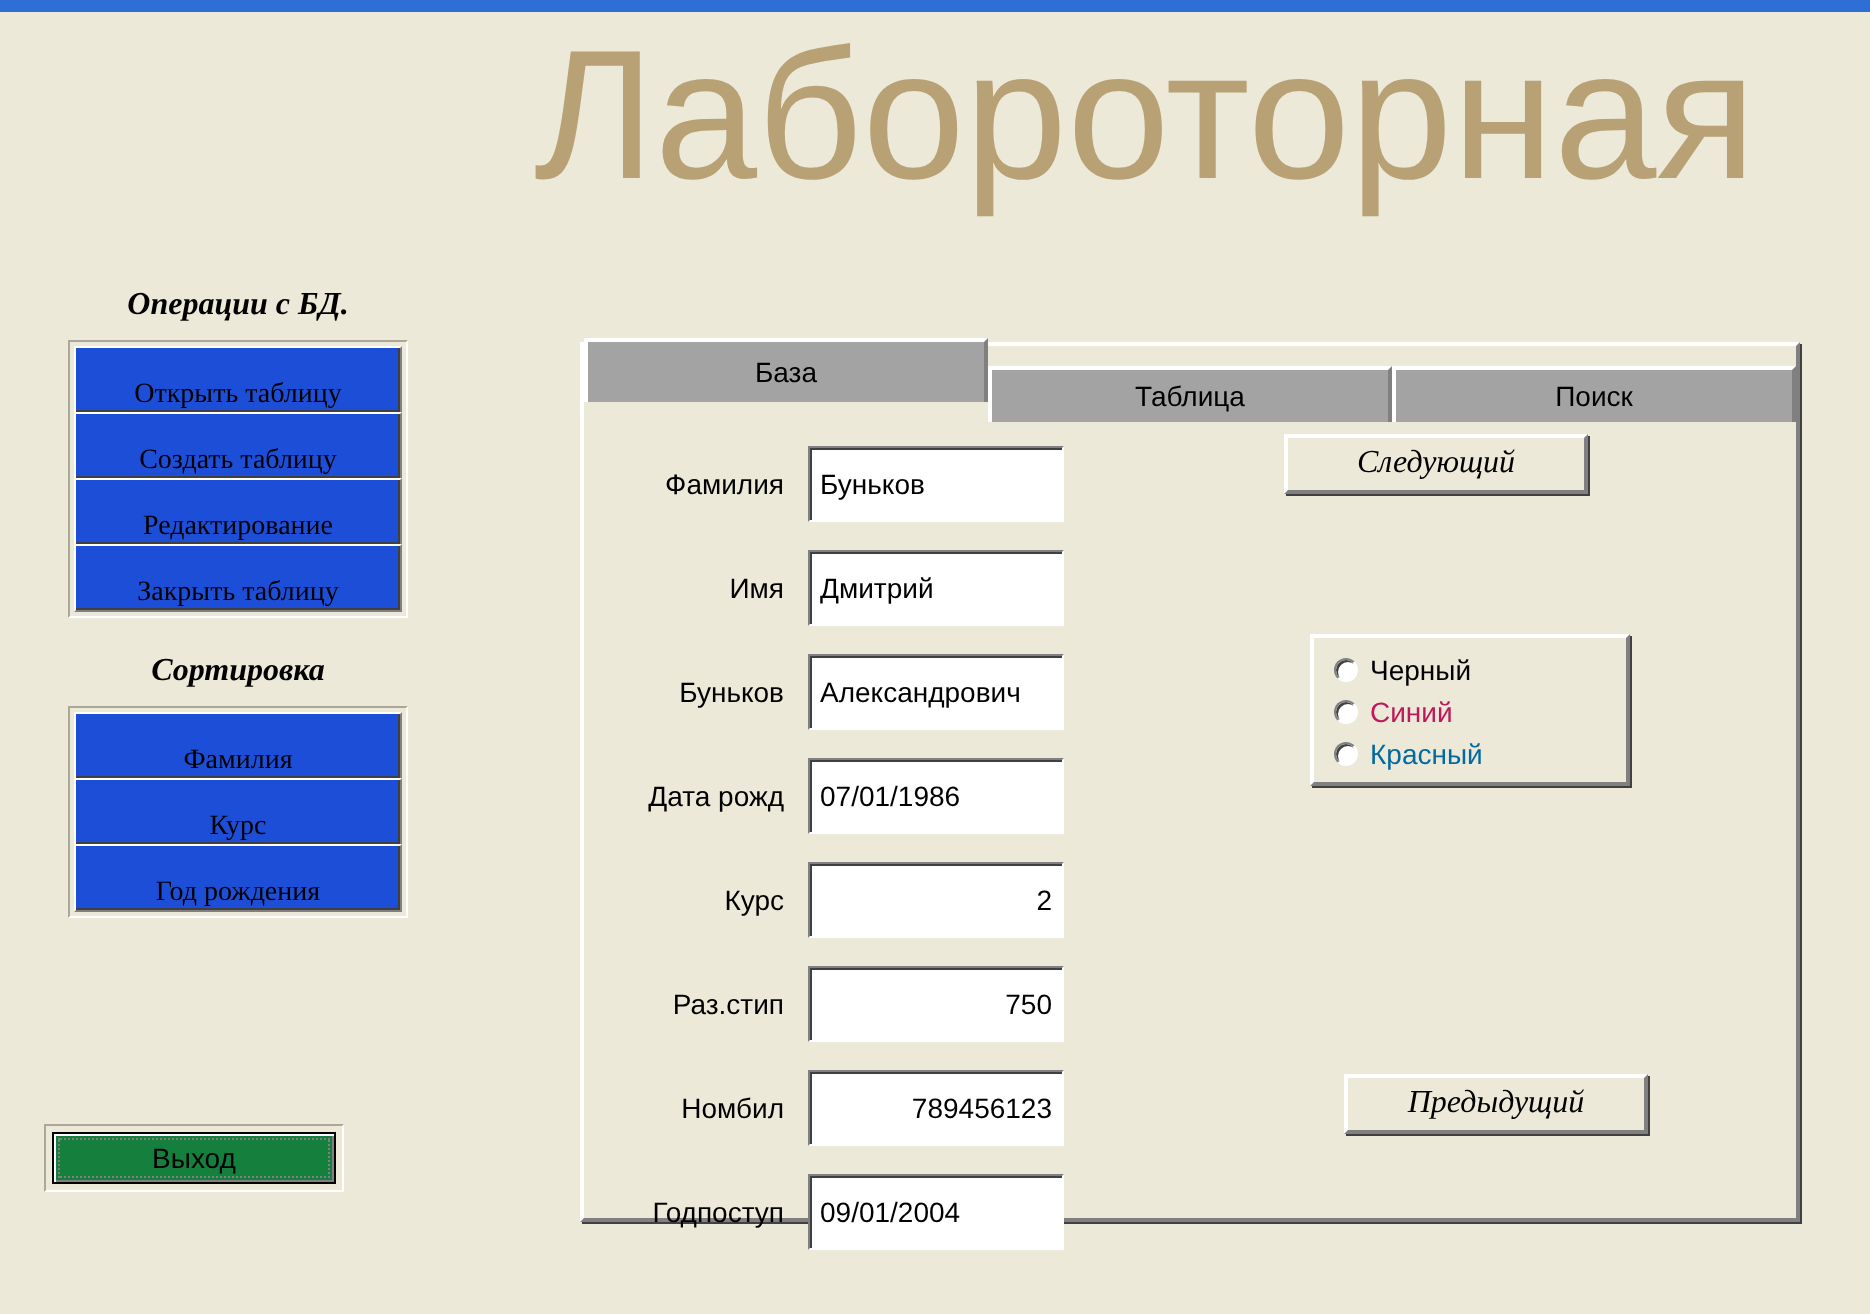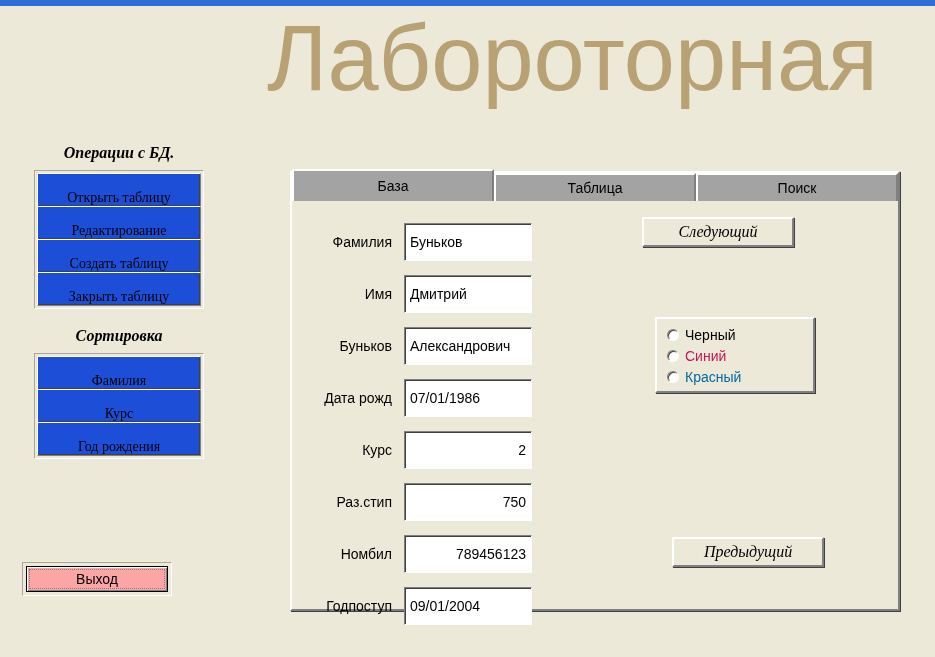--- a/index.html
+++ b/index.html
@@ -82,21 +82,21 @@
     background: #ece9d8;
     border-top: 1px solid #aca899;
     border-left: 1px solid #aca899;
     border-right: 1px solid #fff;
     border-bottom: 1px solid #fff;
     padding: 3px;
   }
   .exit-inner {
     width: 100%;
     height: 100%;
-    background: #fca5a5;
+    background: #15803d;
     border: 1px solid #000;
     font-size: 14px;
     cursor: pointer;
     display: flex;
     align-items: center;
     justify-content: center;
     box-shadow: inset 1px 1px 0 #fff, inset -1px -1px 0 #808080;
     outline: 1px dotted #808080;
     outline-offset: -4px;
   }
@@ -135,21 +135,21 @@
     cursor: pointer;
     position: relative;
   }
   .tab.active {
     height: 32px;
     top: -2px;
     z-index: 2;
     border-bottom: none;
   }
   .tab:not(.active) {
-    margin-top: 2px;
+    margin-top: 12px;
     height: 28px;
     border-bottom: none;
   }
 
   .form-area {
     padding: 20px 12px 12px 12px;
   }
   .form-row {
     display: flex;
     align-items: center;
@@ -245,22 +245,22 @@
 <div class="title-bar"></div>
 
 <div class="app">
 
   <div class="big-title">Лабороторная</div>
 
   <div class="sidebar">
     <div class="sidebar-heading">Операции с БД.</div>
     <div class="btn-group">
       <button class="btn">Открыть таблицу</button>
+      <button class="btn">Создать таблицу</button>
       <button class="btn">Редактирование</button>
-      <button class="btn">Создать таблицу</button>
       <button class="btn">Закрыть таблицу</button>
     </div>
 
     <div class="sidebar-heading">Сортировка</div>
     <div class="btn-group">
       <button class="btn">Фамилия</button>
       <button class="btn">Курс</button>
       <button class="btn">Год рождения</button>
     </div>
   </div>

